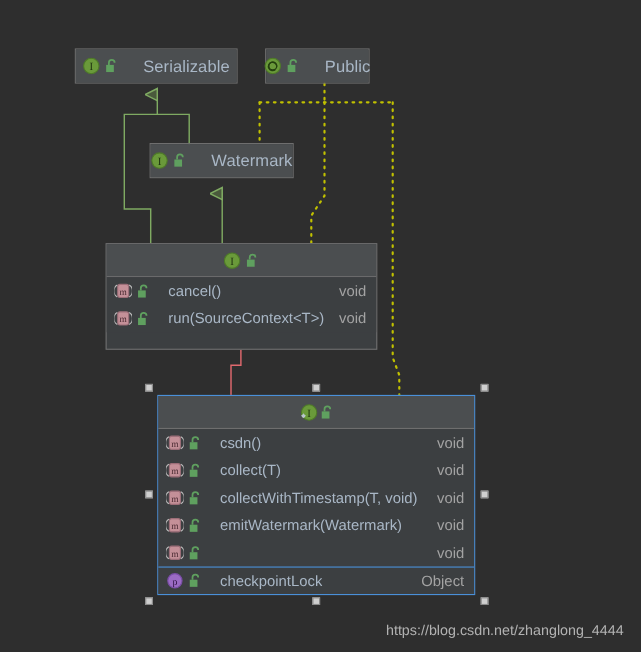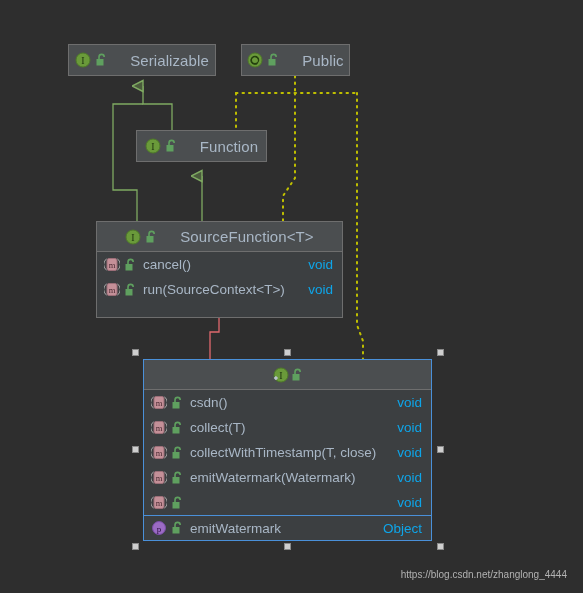--- a/index.html
+++ b/index.html
@@ -76,28 +76,28 @@
     height: 25px;
     padding: 0 9px 0 7px;
     color: #a9b7c6;
     font-size: 13.5px;
     white-space: nowrap;
   }
   .member-row.field {
     border-top: 1px solid #4a90d9;
   }
   .member-name {
-    margin-left: 6px;
+    margin-left: 16px;
     flex: 0 1 auto;
     overflow: hidden;
   }
   .member-type {
     margin-left: auto;
     padding-left: 12px;
-    color: #0ea5e9;
+    color: #a3a3a3;
   }
 
   
   .icon {
     display: inline-block;
     flex: 0 0 auto;
     position: relative;
     line-height: 0;
   }
   .ico-iface {
@@ -123,21 +123,21 @@
     border: 1px solid #8a8a8a;
     box-sizing: border-box;
   }
 
   
   .watermark {
     position: absolute;
     right: 16px;
     bottom: 13px;
     color: #b2b2b2;
-    font-size: 10px;
+    font-size: 13px;
     white-space: nowrap;
   }
 </style>
 </head>
 <body>
 
 <div id="canvas">
 
   <svg class="links" viewBox="0 0 583 593">
     <defs>
@@ -184,21 +184,21 @@
       <span class="icon ico-lock">
         <svg viewBox="0 0 13 14" width="13" height="14">
           <path d="M4 6 V4 a2.6 2.6 0 0 1 5.2 0" fill="none" stroke="#5fa05f" stroke-width="1.6"></path>
           <rect x="1.5" y="6" width="7" height="6.5" fill="#5fa05f"></rect>
         </svg>
       </span>
       <span class="header-title">Serializable</span>
     </div>
   </div>
 
-  <div class="uml-box" style="left:241px; top:44px; width:109px; height:32px;">
+  <div class="uml-box" style="left:241px; top:44px; width:95px; height:32px;">
     <div class="box-header">
       <span class="icon ico-iface">
         <svg viewBox="0 0 16 16" width="16" height="16">
           <circle cx="8" cy="8" r="7" fill="#6a9a3a" stroke="#4e7a28" stroke-width="1"></circle>
           <circle cx="8" cy="8" r="3.6" fill="none" stroke="#24400f" stroke-width="1.2"></circle>
           <path d="M11.6 8.4 a3.8 3.8 0 1 0 -1.2 2.8" fill="none" stroke="#24400f" stroke-width="1.2"></path>
         </svg>
       </span>
       <span class="icon ico-lock">
         <svg viewBox="0 0 13 14" width="13" height="14">
@@ -217,39 +217,38 @@
           <circle cx="8" cy="8" r="7" fill="#6a9a3a" stroke="#4e7a28" stroke-width="1"></circle>
           <text x="8" y="12" font-size="10" font-family="Liberation Serif, serif" fill="#1f3310" text-anchor="middle">I</text>
         </svg>
       </span>
       <span class="icon ico-lock">
         <svg viewBox="0 0 13 14" width="13" height="14">
           <path d="M4 6 V4 a2.6 2.6 0 0 1 5.2 0" fill="none" stroke="#5fa05f" stroke-width="1.6"></path>
           <rect x="1.5" y="6" width="7" height="6.5" fill="#5fa05f"></rect>
         </svg>
       </span>
-      <span class="header-title">Function</span>
+      <span class="header-title">Watermark</span>
     </div>
   </div>
 
   <div class="uml-box has-members" style="left:96px; top:221px; width:247px; height:97px;">
     <div class="box-header">
       <span class="icon ico-iface">
         <svg viewBox="0 0 16 16" width="16" height="16">
           <circle cx="8" cy="8" r="7" fill="#6a9a3a" stroke="#4e7a28" stroke-width="1"></circle>
           <text x="8" y="12" font-size="10" font-family="Liberation Serif, serif" fill="#1f3310" text-anchor="middle">I</text>
         </svg>
       </span>
       <span class="icon ico-lock">
         <svg viewBox="0 0 13 14" width="13" height="14">
           <path d="M4 6 V4 a2.6 2.6 0 0 1 5.2 0" fill="none" stroke="#5fa05f" stroke-width="1.6"></path>
           <rect x="1.5" y="6" width="7" height="6.5" fill="#5fa05f"></rect>
         </svg>
       </span>
-      <span class="header-title">SourceFunction&lt;T&gt;</span>
     </div>
     <div class="members">
 
       <div class="member-row">
         <span class="icon ico-method">
           <svg viewBox="0 0 16 15" width="16" height="15">
             <rect x="3" y="1.5" width="10" height="12" rx="2" fill="#c49098" stroke="#9c6e78" stroke-width="1"></rect>
             <text x="8" y="11" font-size="8.5" font-family="Liberation Serif, serif" fill="#4a2a32" text-anchor="middle">m</text>
             <path d="M2.6 2 a5 6 0 0 0 0 11" fill="none" stroke="#b9b9b9" stroke-width="1"></path>
             <path d="M13.4 2 a5 6 0 0 1 0 11" fill="none" stroke="#b9b9b9" stroke-width="1"></path>
@@ -351,21 +350,21 @@
             <path d="M2.6 2 a5 6 0 0 0 0 11" fill="none" stroke="#b9b9b9" stroke-width="1"></path>
             <path d="M13.4 2 a5 6 0 0 1 0 11" fill="none" stroke="#b9b9b9" stroke-width="1"></path>
           </svg>
         </span>
         <span class="icon ico-lock">
           <svg viewBox="0 0 13 14" width="13" height="14">
             <path d="M4 6 V4 a2.6 2.6 0 0 1 5.2 0" fill="none" stroke="#5fa05f" stroke-width="1.6"></path>
             <rect x="1.5" y="6" width="7" height="6.5" fill="#5fa05f"></rect>
           </svg>
         </span>
-        <span class="member-name">collectWithTimestamp(T, close)</span>
+        <span class="member-name">collectWithTimestamp(T, void)</span>
         <span class="member-type">void</span>
       </div>
 
       <div class="member-row">
         <span class="icon ico-method">
           <svg viewBox="0 0 16 15" width="16" height="15">
             <rect x="3" y="1.5" width="10" height="12" rx="2" fill="#c49098" stroke="#9c6e78" stroke-width="1"></rect>
             <text x="8" y="11" font-size="8.5" font-family="Liberation Serif, serif" fill="#4a2a32" text-anchor="middle">m</text>
             <path d="M2.6 2 a5 6 0 0 0 0 11" fill="none" stroke="#b9b9b9" stroke-width="1"></path>
             <path d="M13.4 2 a5 6 0 0 1 0 11" fill="none" stroke="#b9b9b9" stroke-width="1"></path>
@@ -405,21 +404,21 @@
             <circle cx="8" cy="8" r="6.5" fill="#9b6bc4" stroke="#7a4da8" stroke-width="1"></circle>
             <text x="8" y="11.5" font-size="9" font-family="Liberation Serif, serif" fill="#2e1242" text-anchor="middle">p</text>
           </svg>
         </span>
         <span class="icon ico-lock">
           <svg viewBox="0 0 13 14" width="13" height="14">
             <path d="M4 6 V4 a2.6 2.6 0 0 1 5.2 0" fill="none" stroke="#5fa05f" stroke-width="1.6"></path>
             <rect x="1.5" y="6" width="7" height="6.5" fill="#5fa05f"></rect>
           </svg>
         </span>
-        <span class="member-name">emitWatermark</span>
+        <span class="member-name">checkpointLock</span>
         <span class="member-type">Object</span>
       </div>
 
     </div>
   </div>
 
   <div class="handle" style="left:132px; top:349px;"></div>
   <div class="handle" style="left:284px; top:349px;"></div>
   <div class="handle" style="left:437px; top:349px;"></div>
   <div class="handle" style="left:132px; top:446px;"></div>

